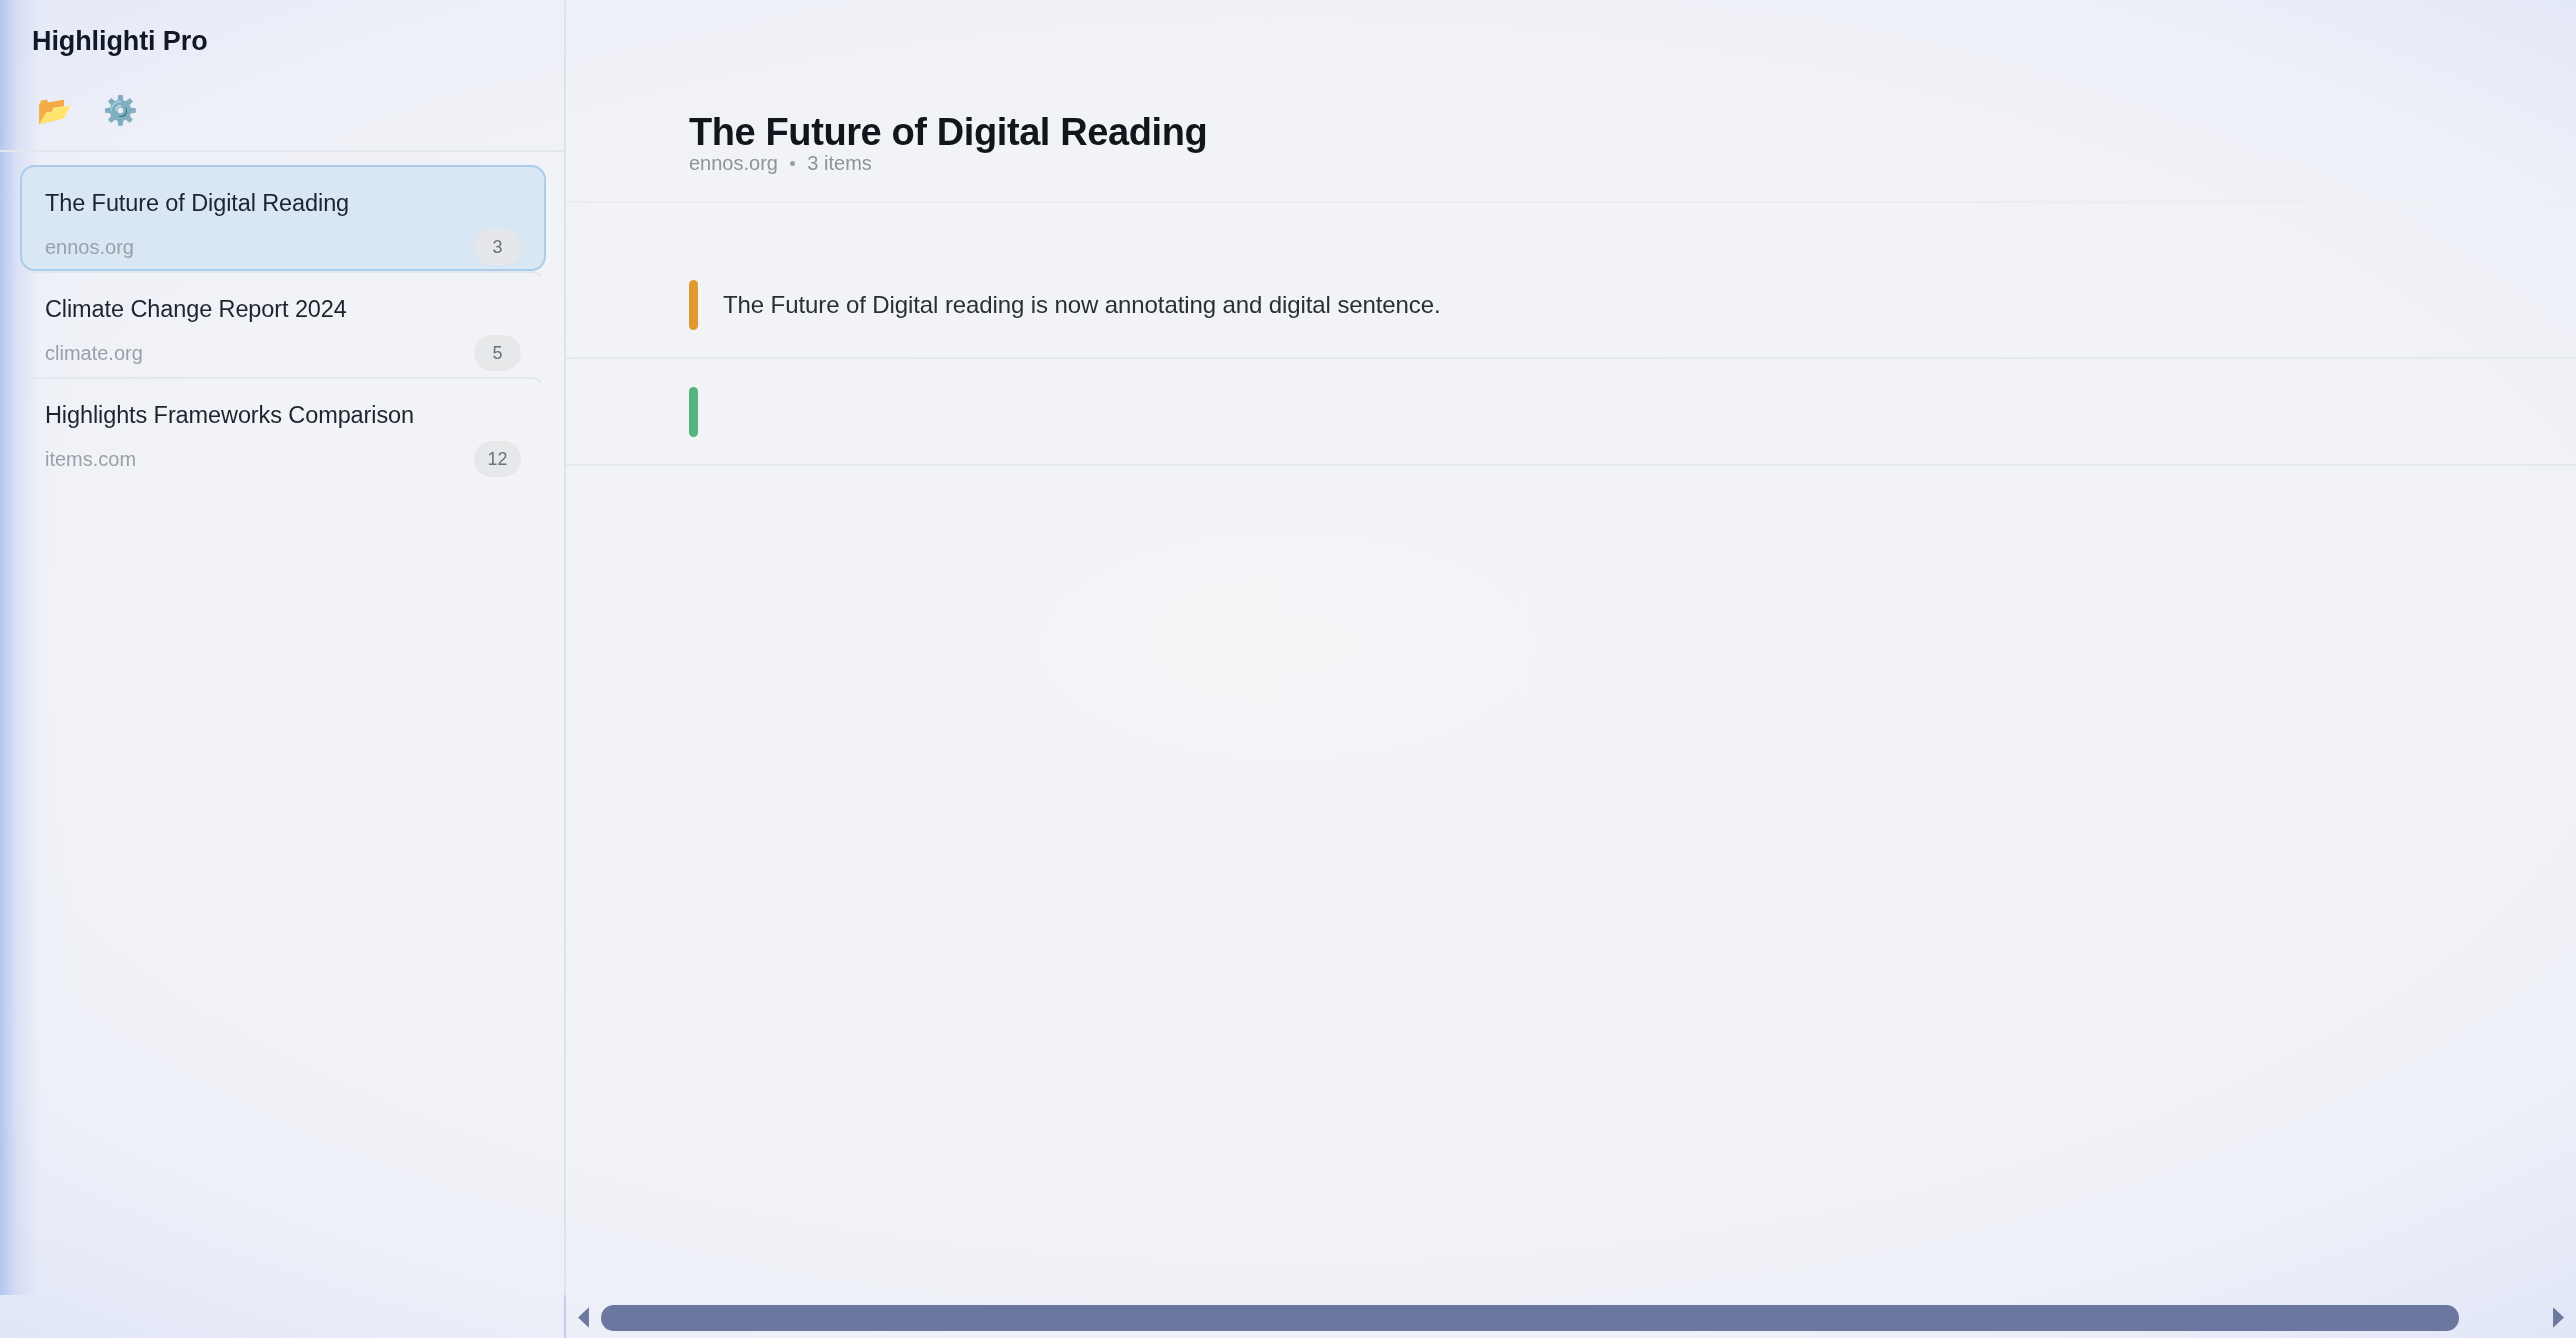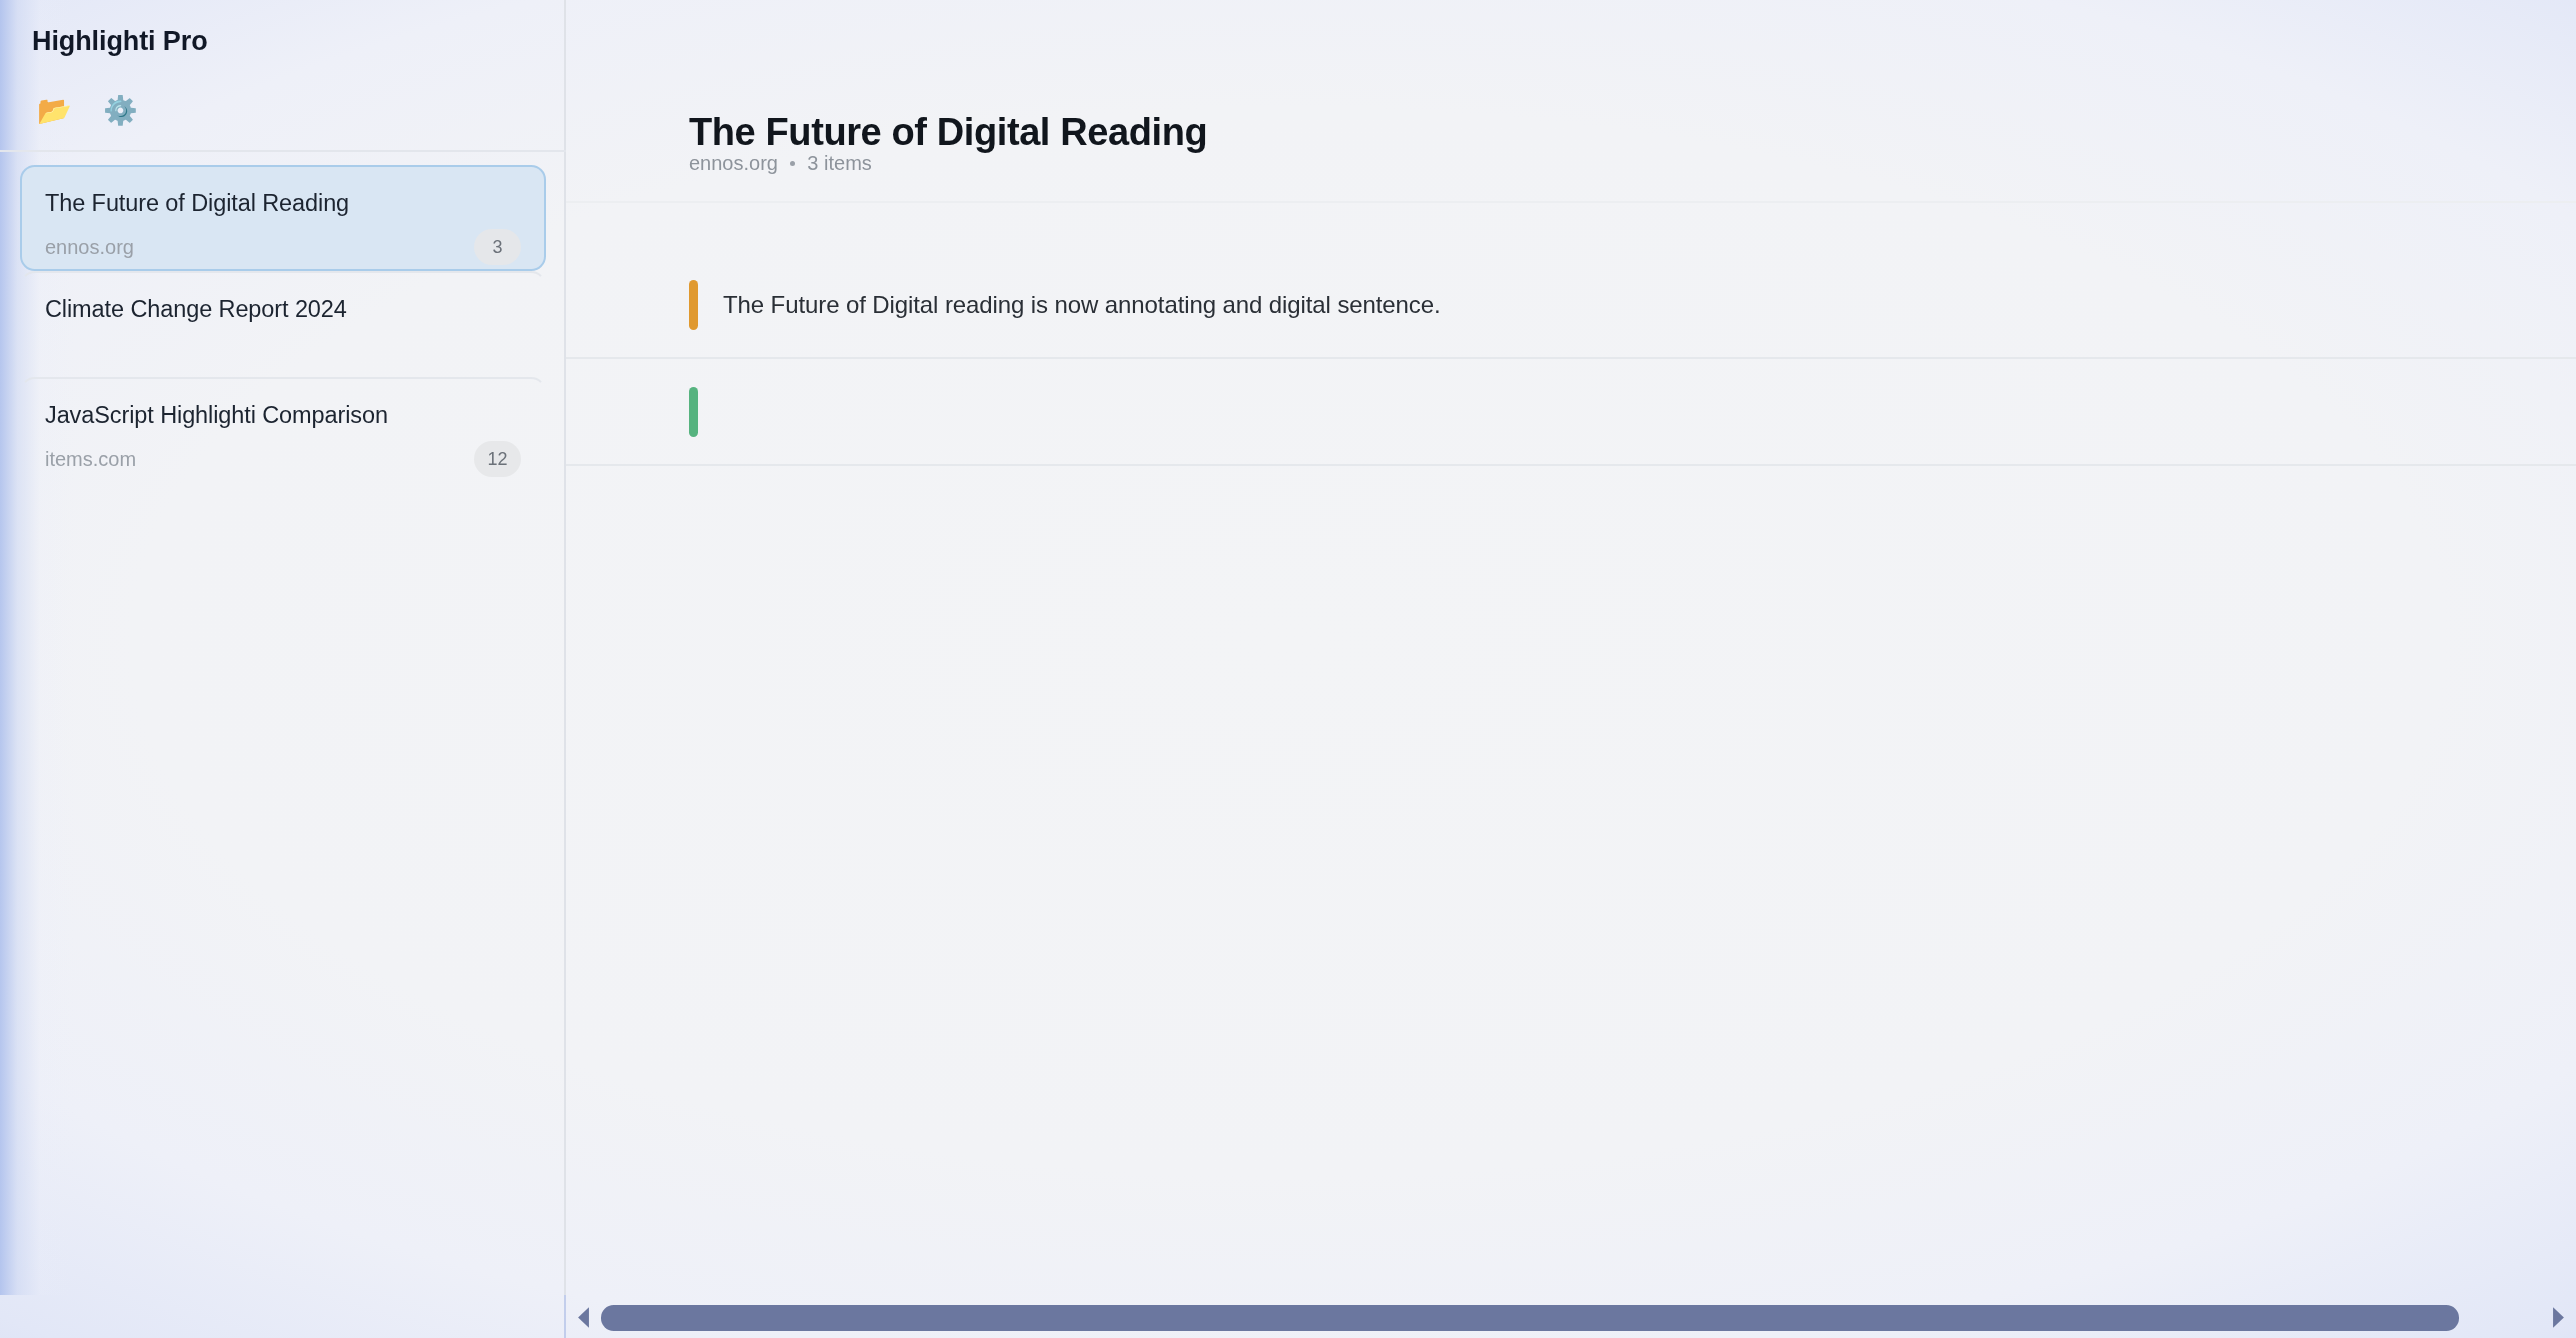--- a/index.html
+++ b/index.html
@@ -300,24 +300,28 @@
         <div class="doc-item selected">
           <div class="doc-title">The Future of Digital Reading</div>
           <div class="doc-foot">
             <span class="doc-domain">ennos.org</span>
             <span class="doc-badge">3</span>
           </div>
         </div>
 
         <div class="doc-item">
           <div class="doc-title">Climate Change Report 2024</div>
+          <div class="doc-foot">
+            <span class="doc-domain">climate.org</span>
+            <span class="doc-badge">5</span>
+          </div>
         </div>
 
         <div class="doc-item">
-          <div class="doc-title">JavaScript Highlighti Comparison</div>
+          <div class="doc-title">Highlights Frameworks Comparison</div>
           <div class="doc-foot">
             <span class="doc-domain">items.com</span>
             <span class="doc-badge">12</span>
           </div>
         </div>
 
       </div>
     </aside>
 
     <section id="main">

